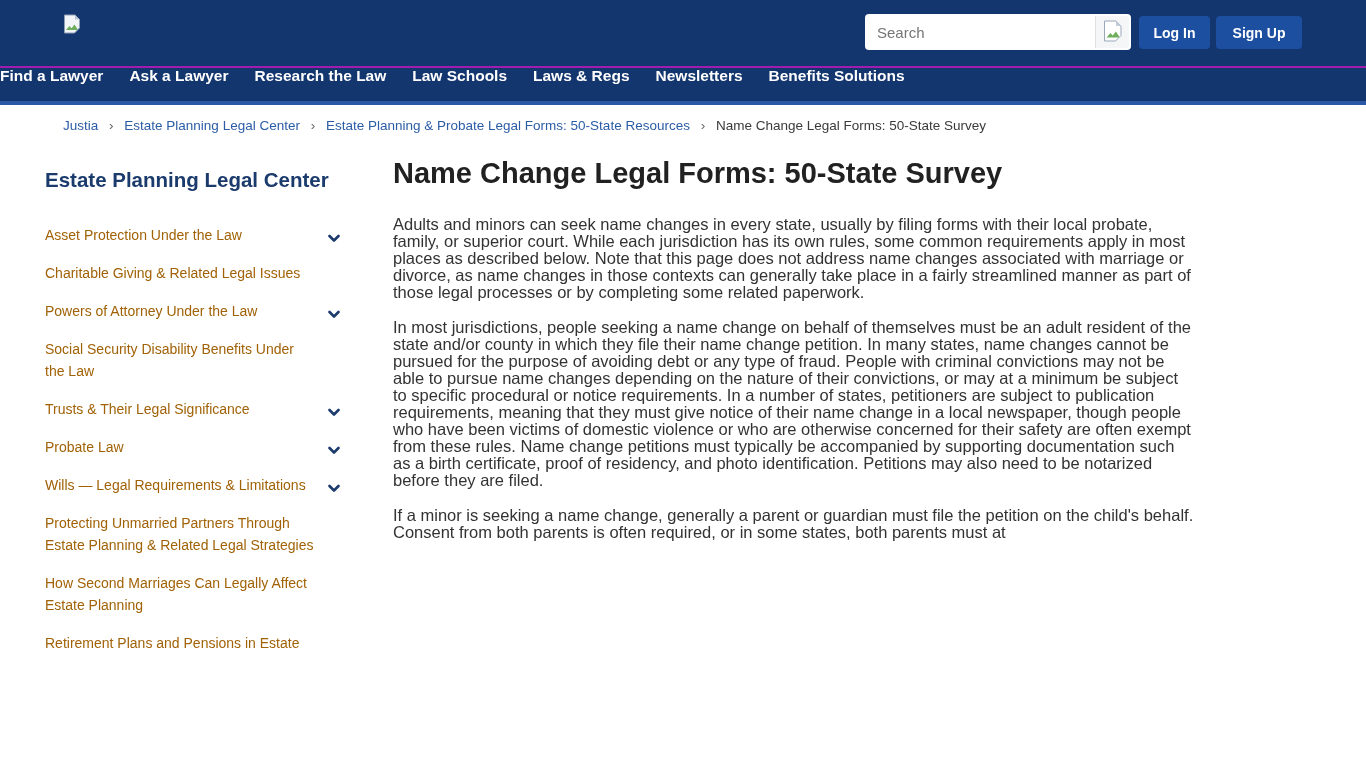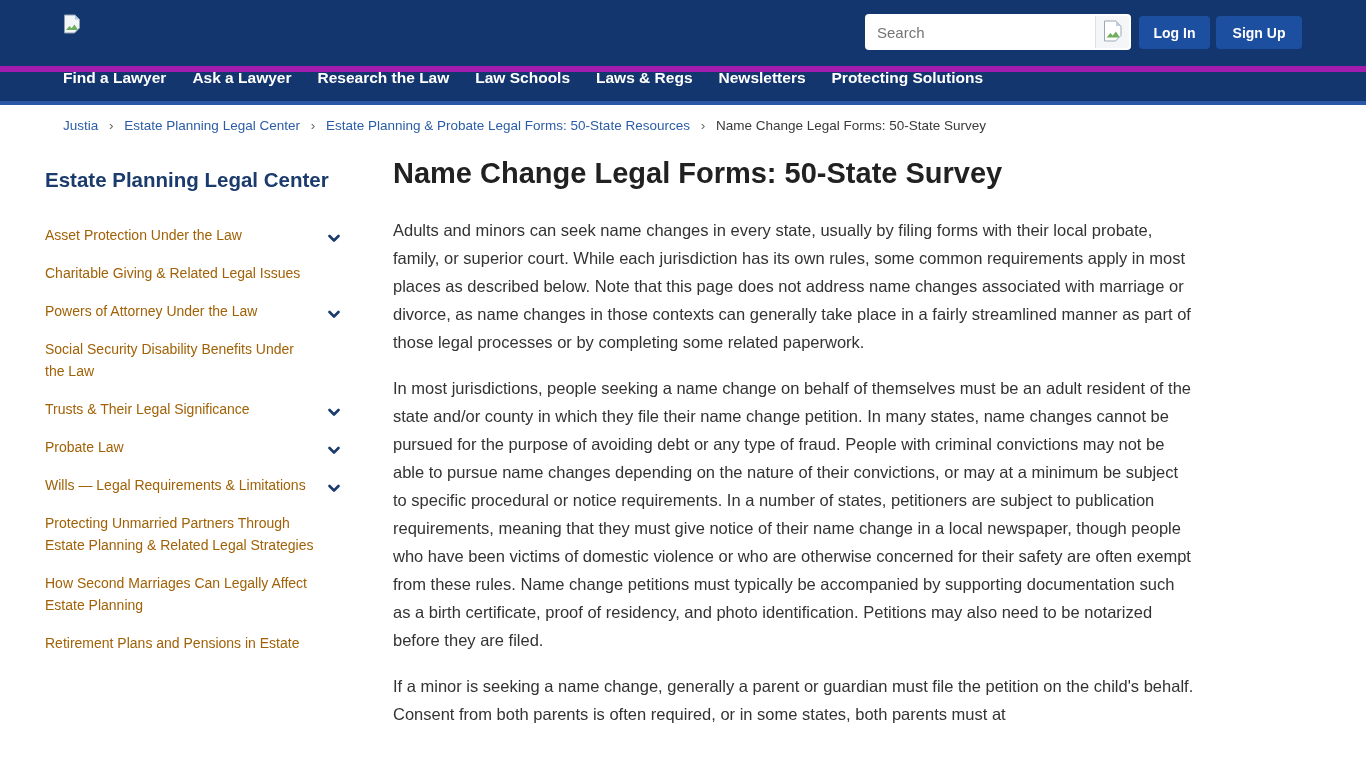--- a/index.html
+++ b/index.html
@@ -72,24 +72,23 @@
     font-size: 14px;
     font-family: "Liberation Sans", sans-serif;
     cursor: pointer;
   }
   .login-btn  { left: 1139px; width: 71px; }
   .signup-btn { left: 1216px; width: 86px; }
 
   .main-nav {
     position: relative;
     height: 17px;
-    border-top: 6px solid #a21caf;
+    border-top: 2px solid #a21caf;
     display: flex;
     align-items: center;
-    padding-left: 63px;
     gap: 26px;
   }
   .main-nav a {
     color: #ffffff;
     font-size: 15.5px;
     font-weight: bold;
     text-decoration: none;
     white-space: nowrap;
     cursor: pointer;
   }
@@ -158,21 +157,21 @@
   }
   .page-title {
     font-size: 29px;
     font-weight: bold;
     color: #212121;
     line-height: 36px;
     margin-bottom: 25px;
   }
   .main-content p {
     font-size: 16.5px;
-    line-height: 28px;
+    line-height: 17px;
     color: #333333;
     margin-bottom: 18px;
   }
 </style>
 </head>
 <body>
 
 <header class="site-header">
   <div class="header-top">
 
@@ -201,21 +200,21 @@
     <button class="hdr-btn signup-btn">Sign Up</button>
   </div>
 
   <nav class="main-nav">
     <a>Find a Lawyer</a>
     <a>Ask a Lawyer</a>
     <a>Research the Law</a>
     <a>Law Schools</a>
     <a>Laws &amp; Regs</a>
     <a>Newsletters</a>
-    <a>Protecting Solutions</a>
+    <a>Benefits Solutions</a>
   </nav>
 
   <div class="header-strip"></div>
 </header>
 
 <div class="breadcrumb">
   <a>Justia</a>
   <span class="crumb-sep">›</span>
   <a>Estate Planning Legal Center</a>
   <span class="crumb-sep">›</span>

